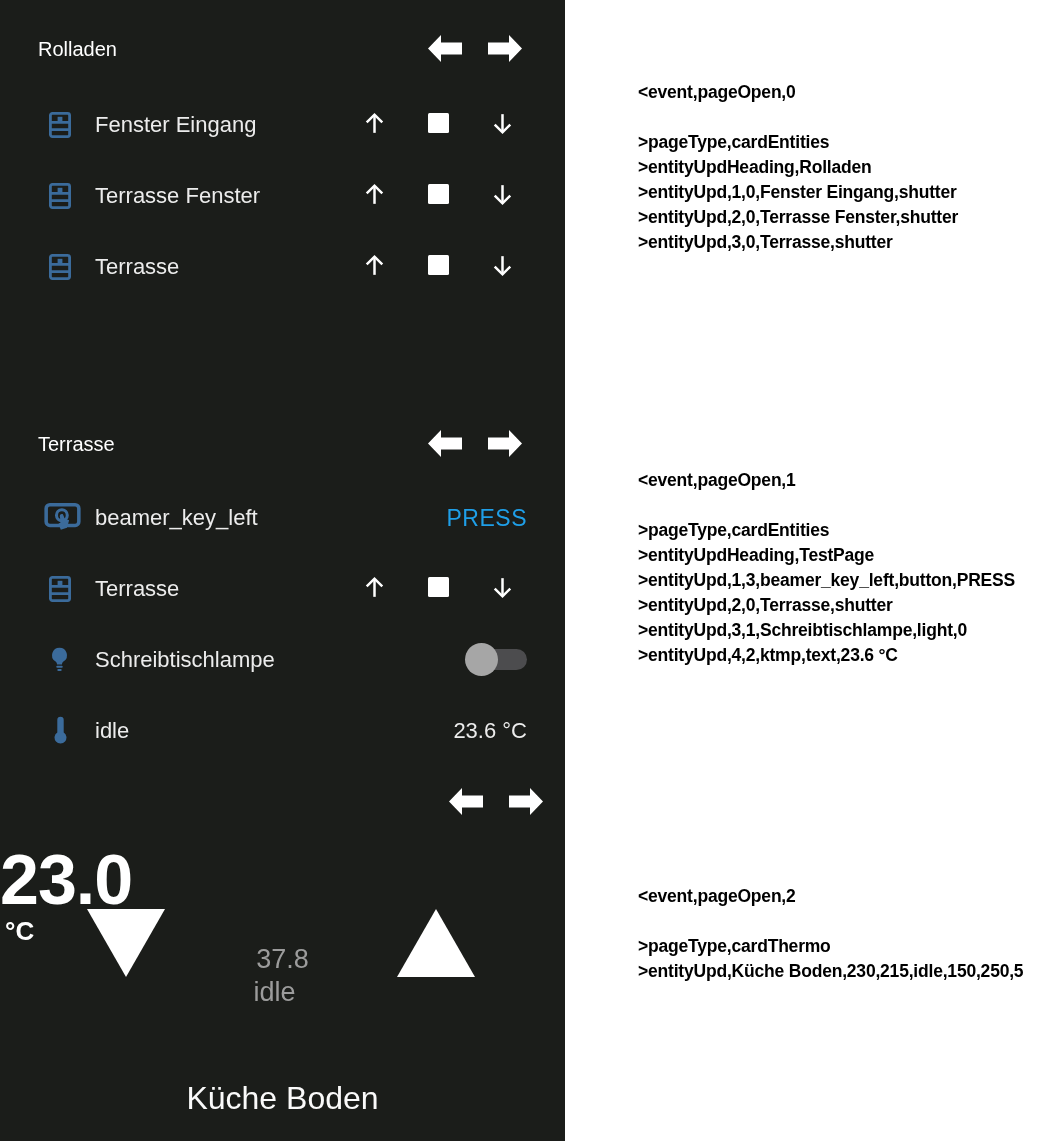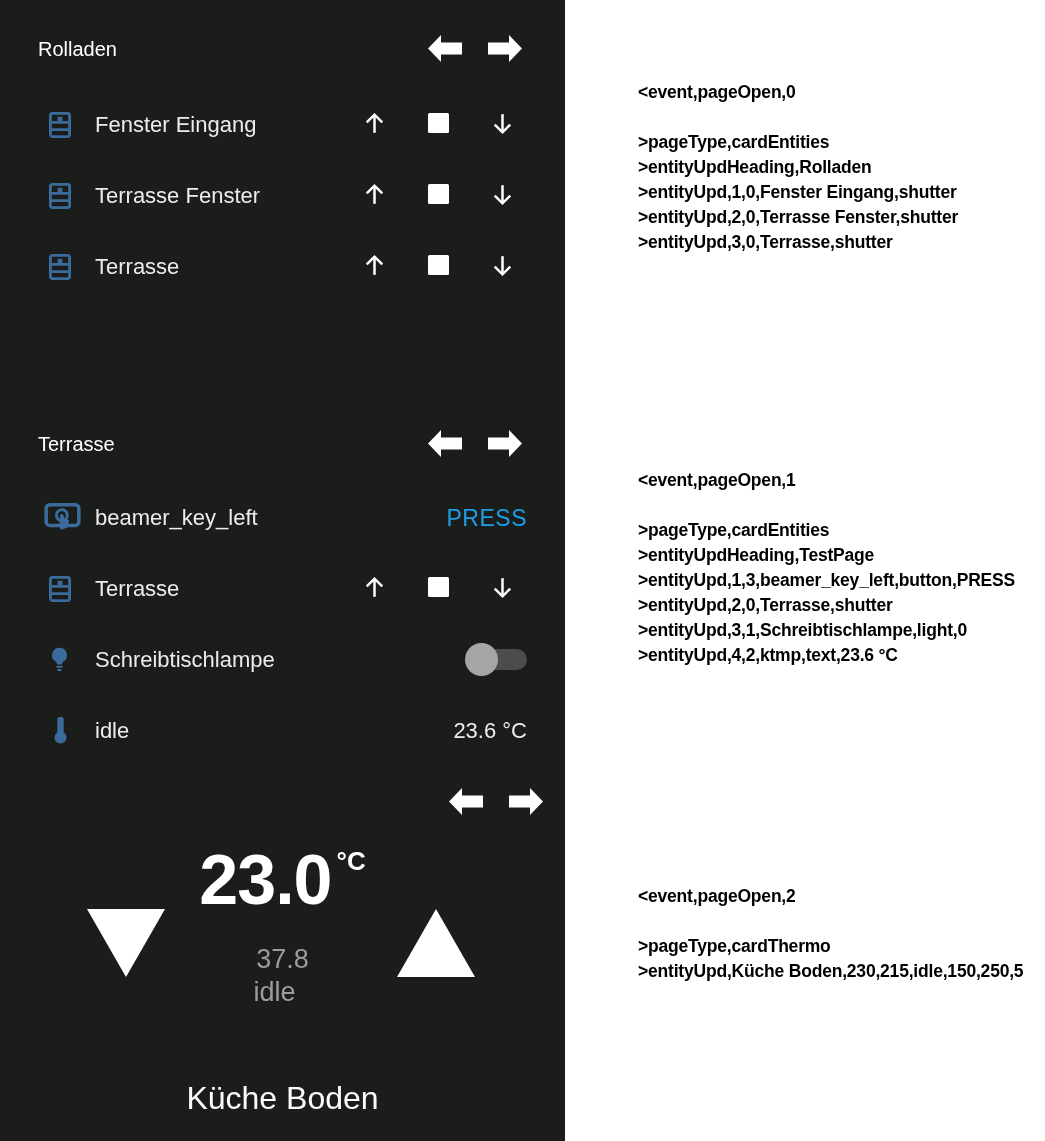--- a/index.html
+++ b/index.html
@@ -46,21 +46,21 @@
     font-size:22px;color:#ececec;white-space:nowrap;}
   .toggle{position:absolute;right:38px;top:50%;transform:translateY(-50%);
     width:62px;height:34px;background:none;border:0;padding:0;cursor:pointer;}
   .toggle-track{position:absolute;right:0;top:6px;width:58px;height:21px;
     border-radius:11px;background:#4c4c4e;}
   .toggle-knob{position:absolute;left:0;top:0;width:33px;height:33px;
     border-radius:50%;background:#a6a6a6;}
 
   
   .thermo-temp{position:absolute;top:845px;left:0;width:565px;
-    display:flex;justify-content:center;align-items:flex-start;color:#ffffff;}
+    display:flex;justify-content:center;align-items:flex-start;color:#ffffff;flex-direction:column;}
   .temp-big{font-size:70px;font-weight:700;line-height:1;letter-spacing:-1px;}
   .temp-unit{font-size:26px;font-weight:700;margin-left:5px;margin-top:1px;}
   .thermo-target{position:absolute;top:944px;left:0;width:565px;text-align:center;
     font-size:27px;color:#9c9c9c;}
   .thermo-state{position:absolute;top:977px;left:0;width:549px;text-align:center;
     font-size:27px;color:#9c9c9c;}
   .tri{position:absolute;background:none;border:0;padding:0;cursor:pointer;display:flex;}
   #tri-down{left:86px;top:908px;}
   #tri-up{left:396px;top:908px;}
   .thermo-name{position:absolute;top:1080px;left:0;width:565px;text-align:center;

